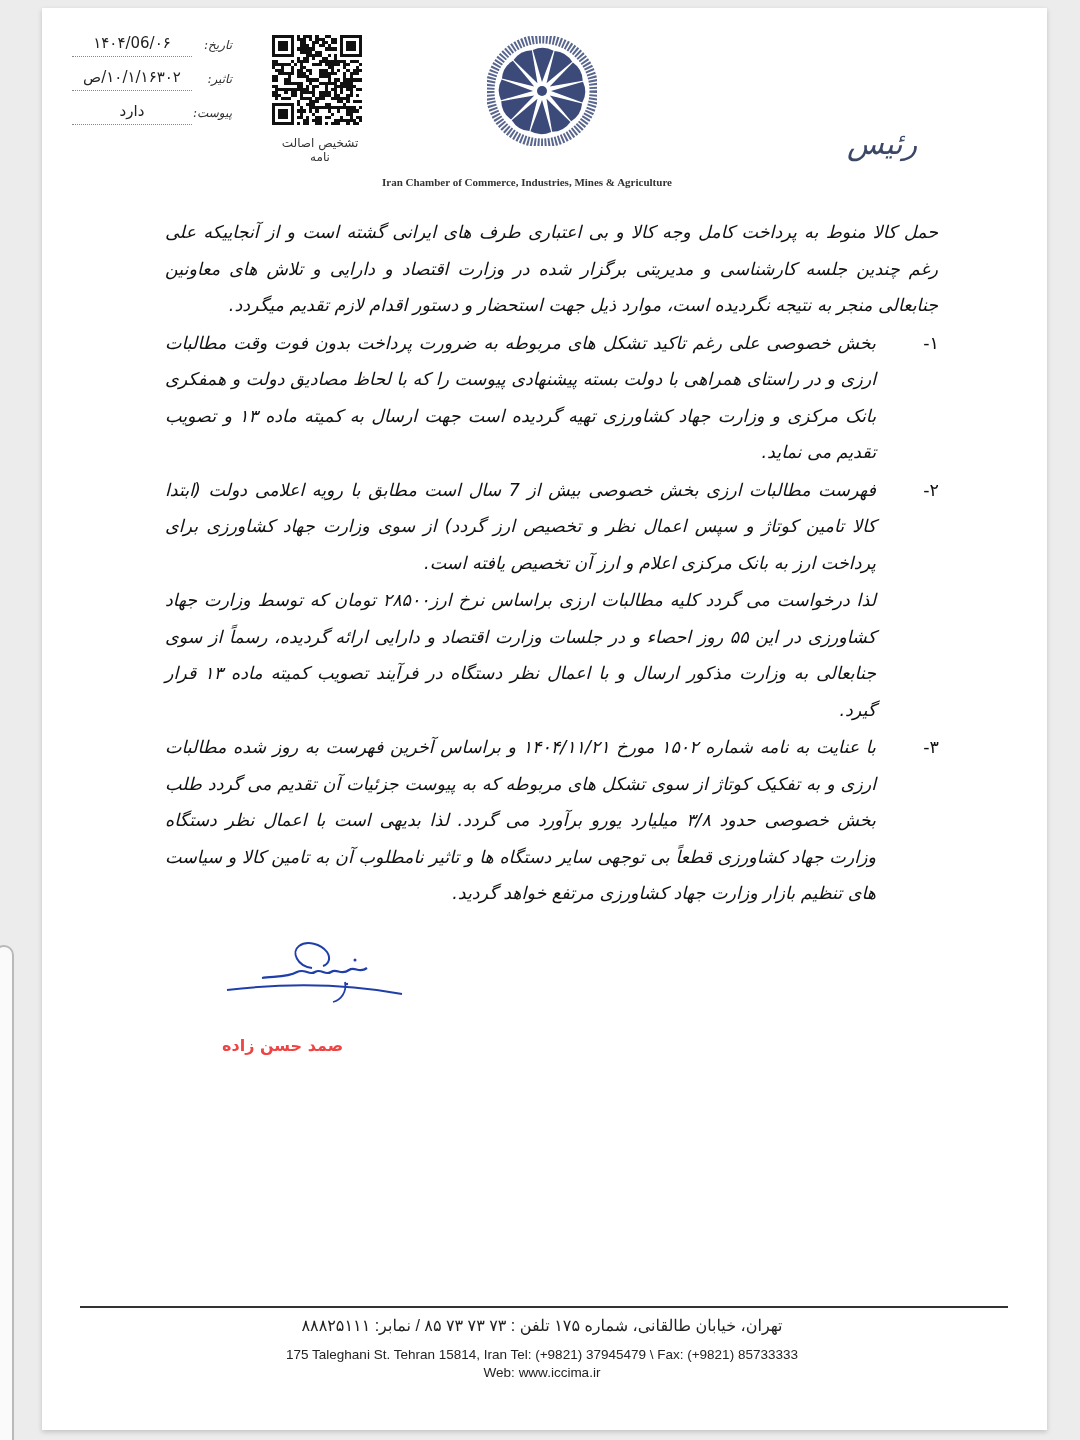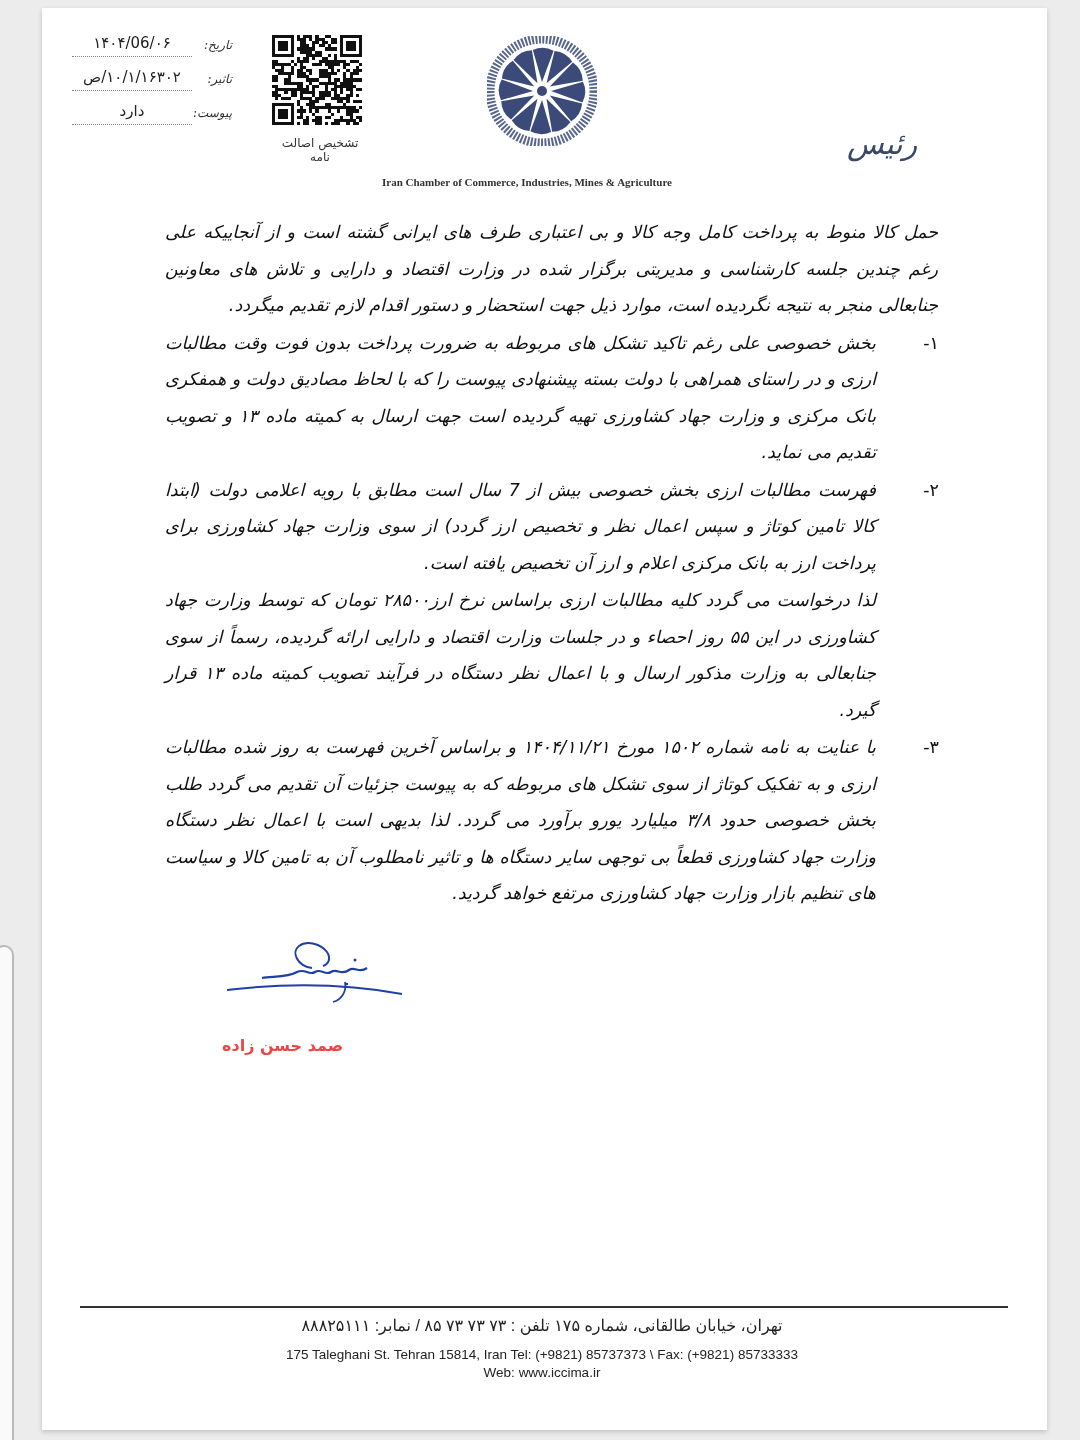--- a/index.html
+++ b/index.html
@@ -497,15 +497,15 @@
     <path d="M45 40 C55 38 70 40 80 34 C88 30 92 38 98 34 C104 30 108 38 114 34 C120 30 124 38 132 32 C138 28 142 36 150 30" fill="none" stroke="#1f3fa8" stroke-width="2.2"></path>
     <path d="M95 30 C80 28 74 14 82 8 C90 2 104 6 110 14 C114 20 112 26 106 28" fill="none" stroke="#1f3fa8" stroke-width="2"></path>
     <path d="M128 44 C130 54 124 62 116 64" fill="none" stroke="#1f3fa8" stroke-width="1.8"></path>
     <circle cx="138" cy="22" r="1.5" fill="#1f3fa8"></circle>
       <circle cx="130" cy="46" r="1.2" fill="#1f3fa8"></circle>
   </svg>
   <div class="signer">صمد حسن زاده</div>
 
   <div class="footer-line"></div>
   <div class="footer-fa">تهران، خیابان طالقانی، شماره ۱۷۵ تلفن : ۷۳ ۷۳ ۷۳ ۸۵ / نمابر: ۸۸۸۲۵۱۱۱</div>
-  <div class="footer-en">175 Taleghani St. Tehran 15814, Iran Tel: (+9821) 85737373 \ Fax: (+9821) 85733333</div>
+  <div class="footer-en">175 Taleghani St. Tehran 15814, Iran Tel: (+9821) 37945479 \ Fax: (+9821) 85733333</div>
   <div class="footer-web">Web: www.iccima.ir</div>
 </div>
 
 </body></html>

